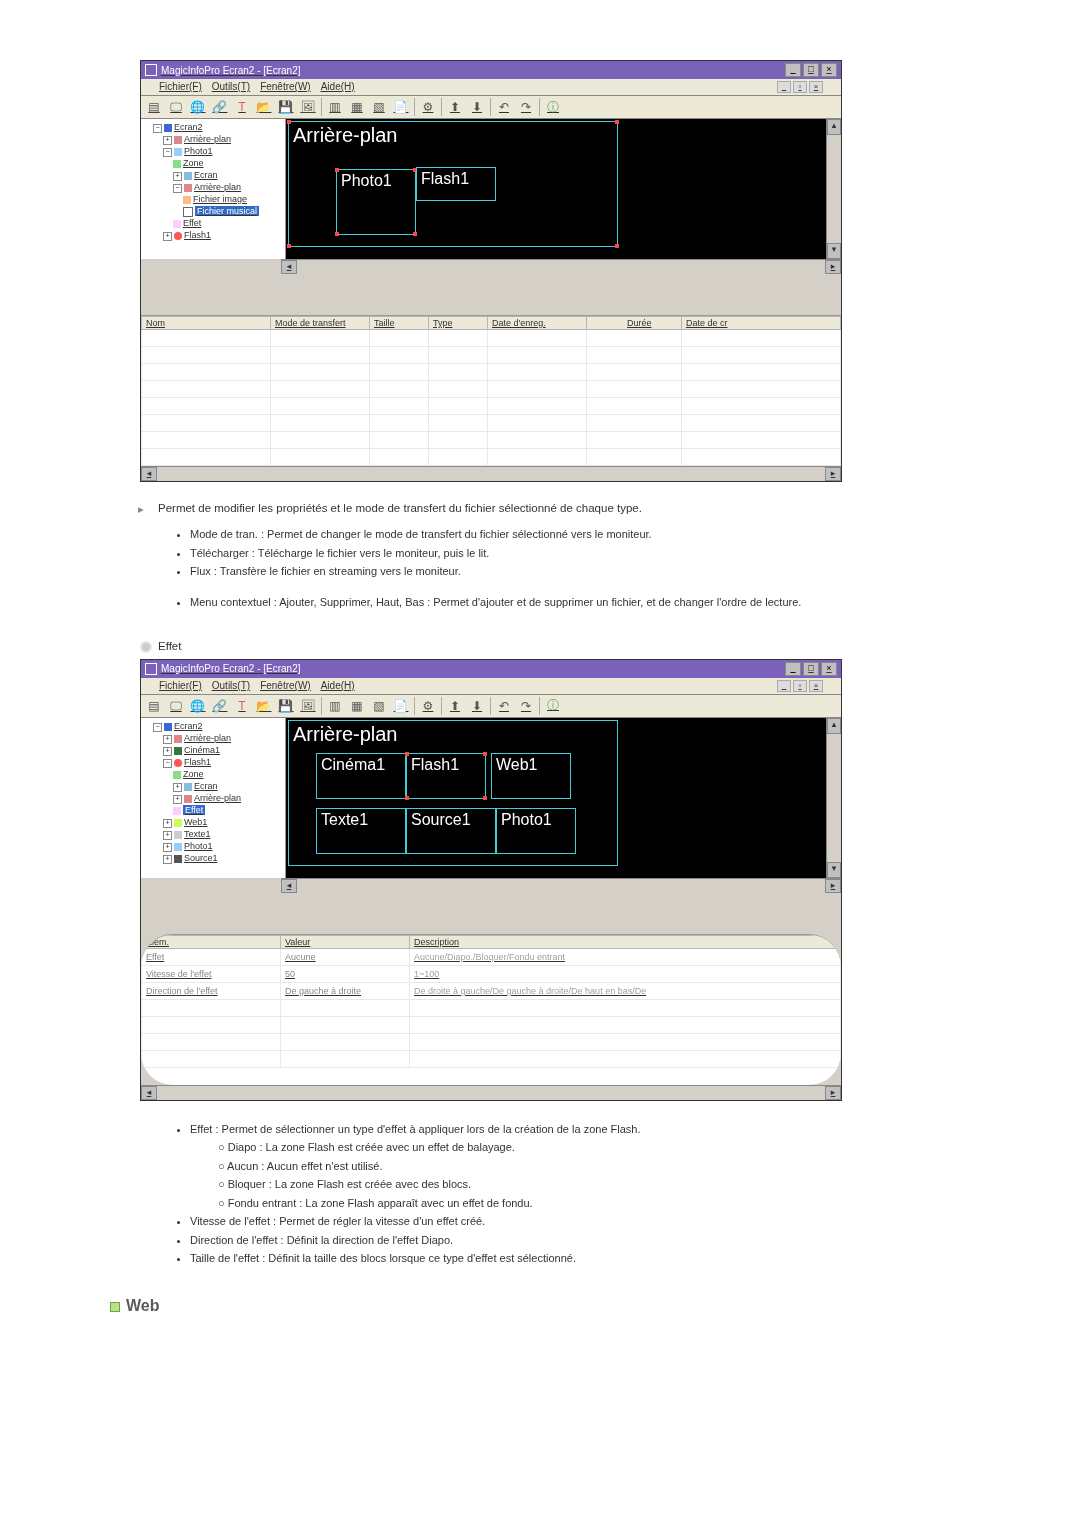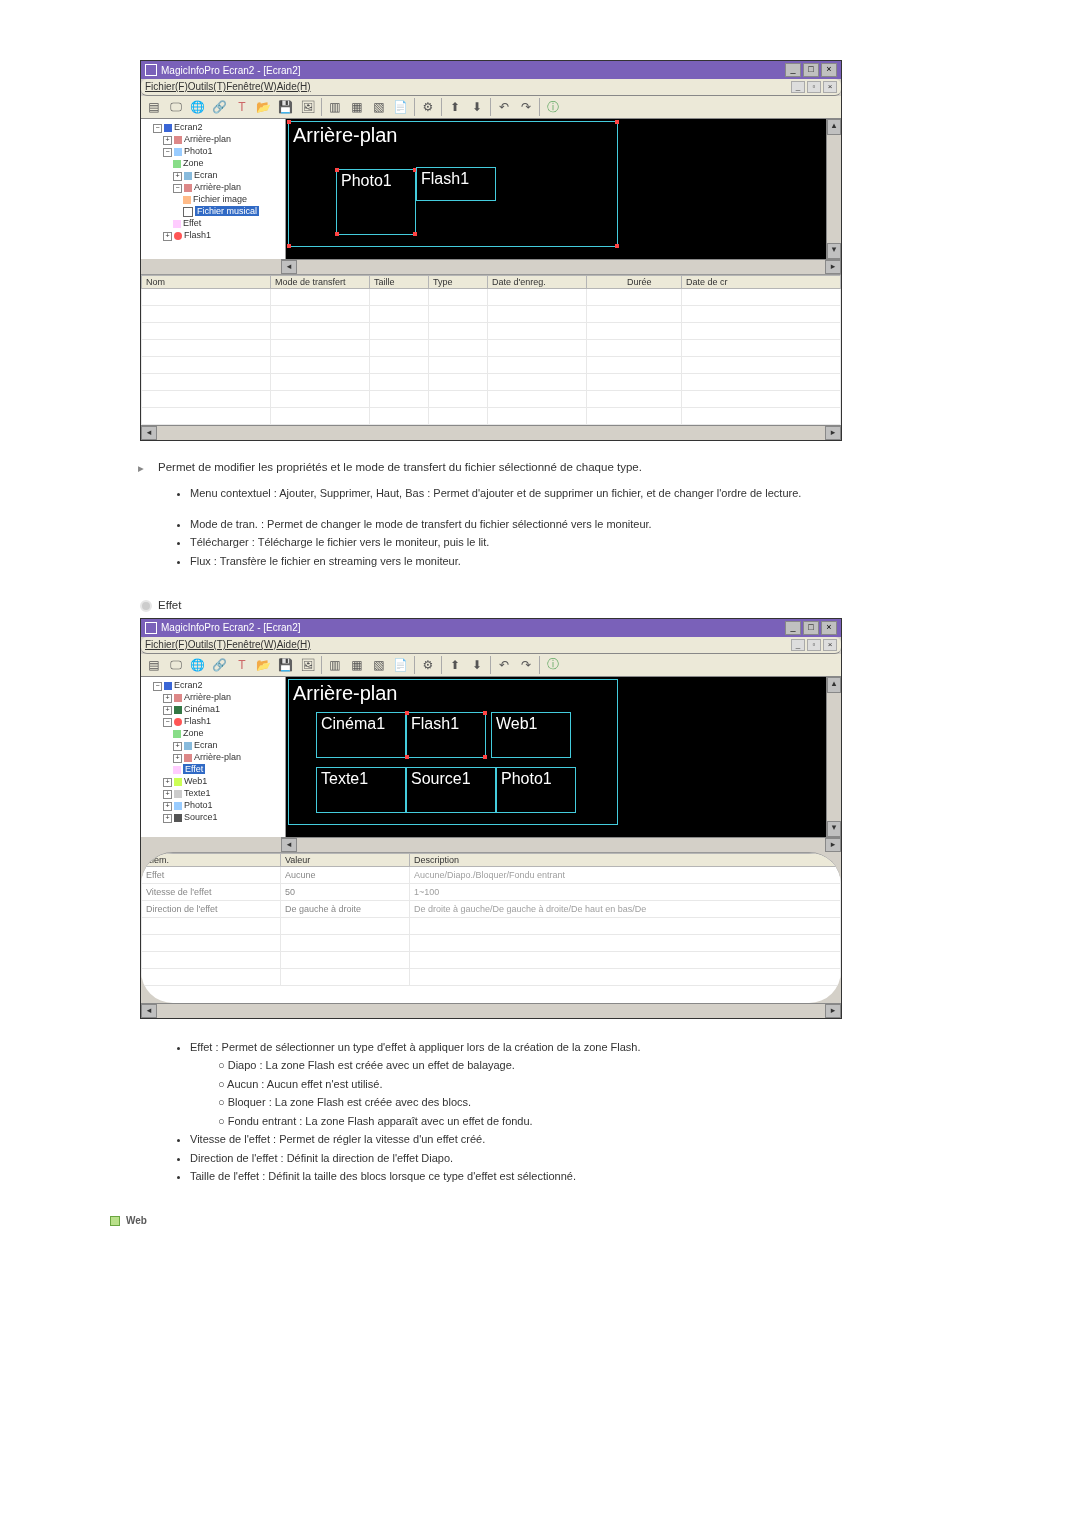--- a/index.html
+++ b/index.html
@@ -11,20 +11,21 @@
     width: 1080px;
   }
   .page { padding: 60px 110px 80px 110px; }
 
   
   .app-window {
     width: 700px;
     border: 1px solid #333;
     background: #d4d0c8;
     margin-bottom: 20px;
+    text-decoration: underline;
   }
   .titlebar {
     background: #7a61b9;
     color: #fff;
     font-size: 10px;
     padding: 2px 4px;
     display: flex;
     align-items: center;
   }
   .titlebar .t-icon {
@@ -33,23 +34,23 @@
   }
   .titlebar .spacer { flex: 1; }
   .wbtns { display: flex; gap: 2px; }
   .wbtn {
     width: 14px; height: 12px; background: #c0c0c0; border: 1px solid #888;
     font-size: 9px; line-height: 10px; text-align: center; color: #000;
   }
   .menubar {
     background: #ece9d8;
     font-size: 10px;
-    padding: 2px 4px;
+    padding: 2px 18px;
     border-bottom: 1px solid #888;
-    display: flex;  border-radius: 6px;
+    display: flex; gap: 10px;
   }
   .doc-close { margin-left: auto; display: flex; gap: 2px; }
   .doc-btn { width: 12px; height: 10px; background: #ddd; border: 1px solid #aaa; font-size: 8px; line-height: 10px; text-align: center; }
   .toolbar {
     background: #ece9d8;
     border-bottom: 1px solid #888;
     padding: 2px 4px;
     display: flex;
     gap: 4px;
   }
@@ -99,20 +100,21 @@
   .scroll-v { position: absolute; right: 0; top: 0; bottom: 0; width: 14px; background: #d4d0c8; border-left: 1px solid #888; }
   .scroll-v .up, .scroll-v .down { height: 14px; background: #c0c0c0; border: 1px solid #888; text-align:center; font-size:9px; }
   .scroll-v .down{position:absolute;bottom:0;left:0;right:0;}
   .scroll-h { height: 14px; background: #d4d0c8; border-top: 1px solid #888; display:flex; }
   .scroll-h .l,.scroll-h .r{width:14px;background:#c0c0c0;border:1px solid #888;text-align:center;font-size:9px;}
   .scroll-h .track{flex:1;}
 
   .grid {
     background: #fff;
     border-top: 1px solid #999;
+    margin-top: 41px;
   }
   .grid table { border-collapse: collapse; width: 100%; font-size: 9px; }
   .grid th { background: #ece9d8; border: 1px solid #b5b5b5; font-weight: normal; text-align: left; padding: 1px 4px; }
   .grid td { border: 1px solid #e8e8e8; height: 14px; padding: 1px 4px; color: #888; }
   .grid td.desc { color: #a0a0a0; }
 
   
   .prose { margin: 0 0 30px 48px; }
   .lead {
     margin-left: -16px; padding-left: 16px;
@@ -129,21 +131,21 @@
   .section-head {
     margin: 10px 0 6px 30px;
     font-size: 11.5px; color: #333;
   }
   .section-head .dot {
     display: inline-block; width: 8px; height: 8px; border-radius: 50%;
     background: #ccc; border: 2px solid #e6e6e6; margin-right: 6px; vertical-align: middle;
   }
   .web-head {
     margin: 24px 0 0 0;
-    font-size: 10px; font-weight: bold; color: #5a5a5a;
+    font-size: 16px; font-weight: bold; color: #5a5a5a;
   }
   .web-head .sq {
     display: inline-block; width: 8px; height: 8px;
     background: #b9e08a; border: 1px solid #6aa640; margin-right: 6px;
     vertical-align: middle;
   }
 
   .underline { text-decoration: underline; }
 </style>
 </head>
@@ -343,26 +345,26 @@
     <div class="scroll-h">
         <div class="l">◂</div>
         <div class="track"></div>
         <div class="r">▸</div>
       </div>
   </div>
 
   <div class="prose">
     <div class="lead">Permet de modifier les propriétés et le mode de transfert du fichier sélectionné de chaque type.</div>
     <ul class="bullets">
-      <li>Menu contextuel : Ajouter, Supprimer, Haut, Bas : Permet d'ajouter et de supprimer un fichier, et de changer l'ordre de lecture.</li>
-    </ul>
-    <ul class="bullets">
       <li>Mode de tran. : Permet de changer le mode de transfert du fichier sélectionné vers le moniteur.</li>
       <li>Télécharger : Télécharge le fichier vers le moniteur, puis le lit.</li>
       <li>Flux : Transfère le fichier en streaming vers le moniteur.</li>
+    </ul>
+    <ul class="bullets">
+      <li>Menu contextuel : Ajouter, Supprimer, Haut, Bas : Permet d'ajouter et de supprimer un fichier, et de changer l'ordre de lecture.</li>
     </ul>
   </div>
 
   <div class="section-head">
     <span class="dot"></span><span>Effet</span>
   </div>
 
   <div class="app-window" style="margin-left:30px;">
     <div class="titlebar">
       <span class="t-icon"></span>

